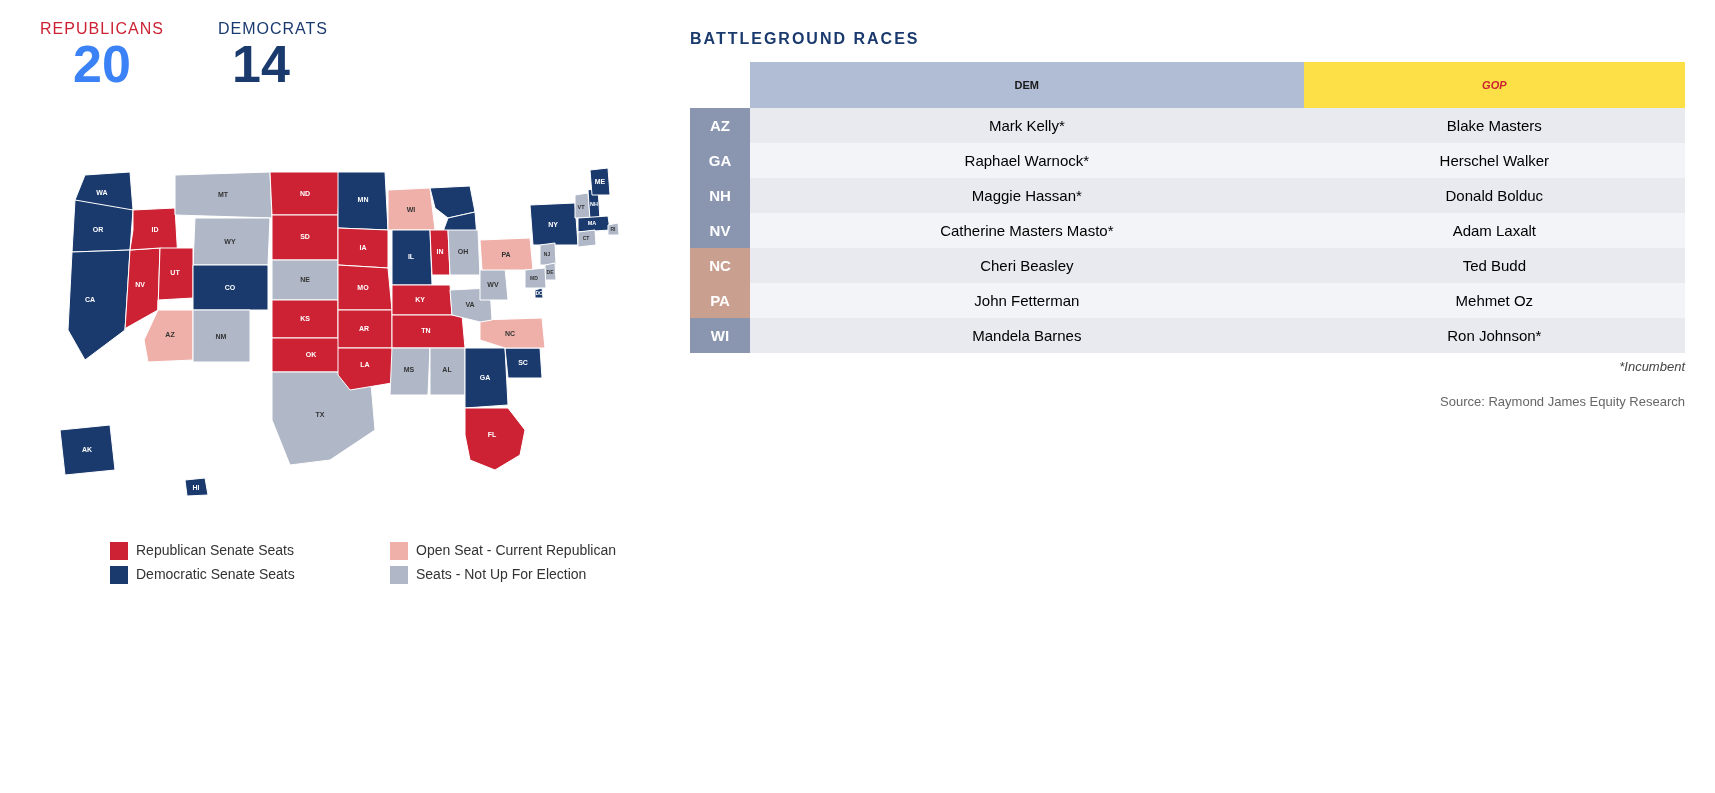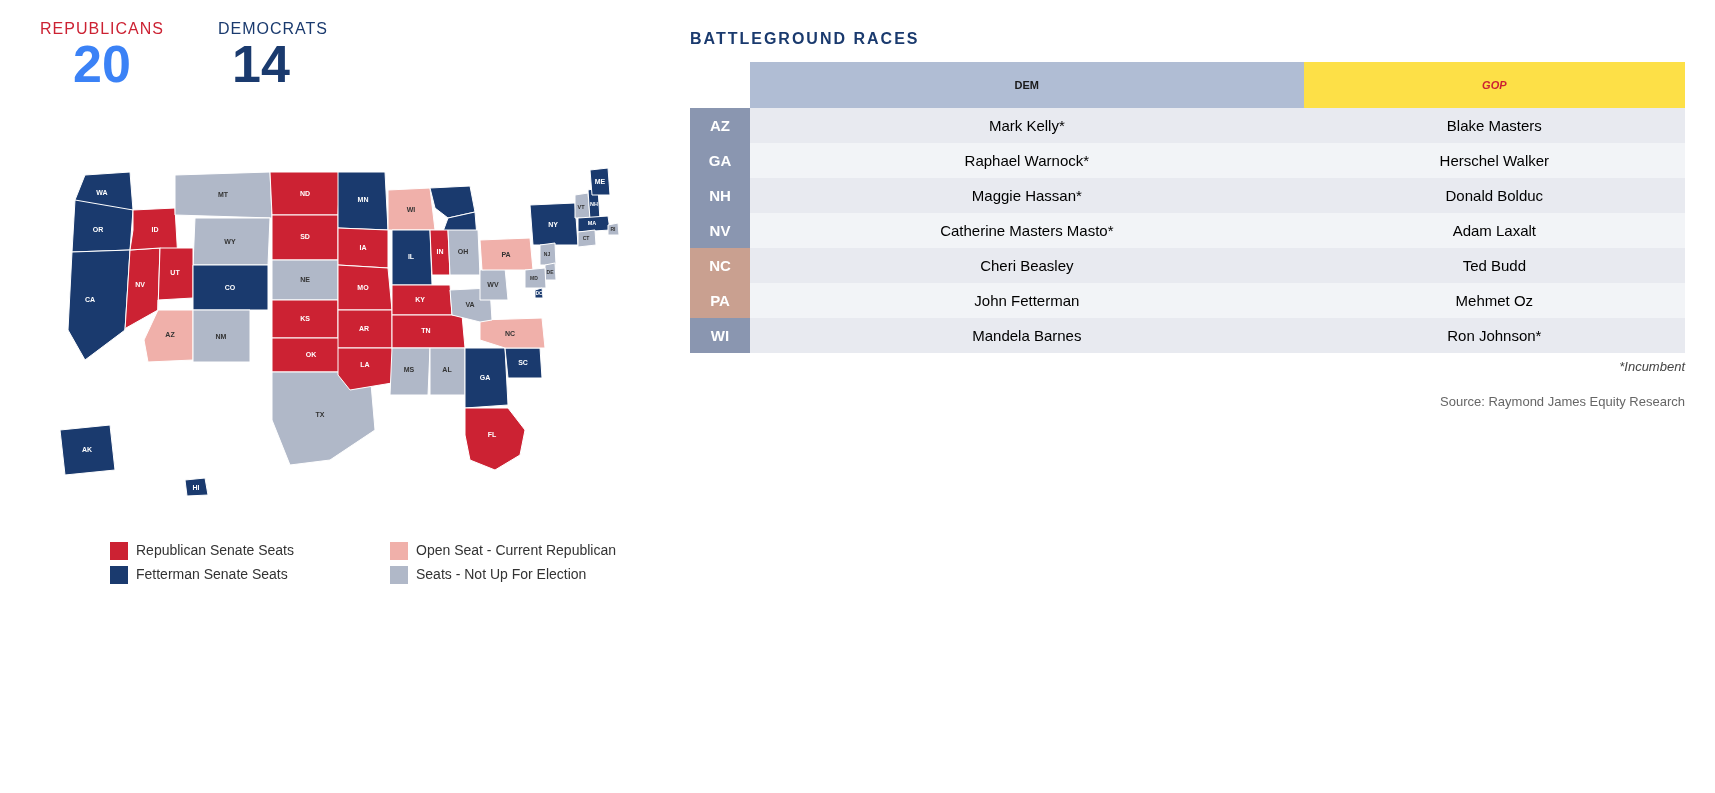--- a/index.html
+++ b/index.html
@@ -371,21 +371,21 @@
       <div class="legend-item">
         <div class="legend-box" style="background:#cc2233;"></div>
         <span>Republican Senate Seats</span>
       </div>
       <div class="legend-item">
         <div class="legend-box" style="background:#f0b0aa;"></div>
         <span>Open Seat - Current Republican</span>
       </div>
       <div class="legend-item">
         <div class="legend-box" style="background:#1a3a6e;"></div>
-        <span>Fetterman Senate Seats</span>
+        <span>Democratic Senate Seats</span>
       </div>
       <div class="legend-item">
         <div class="legend-box" style="background:#b0b8c8;"></div>
         <span>Seats - Not Up For Election</span>
       </div>
     </div>
   </div>
 
   <div class="right-panel">
     <div class="battleground-title">BATTLEGROUND RACES</div>

